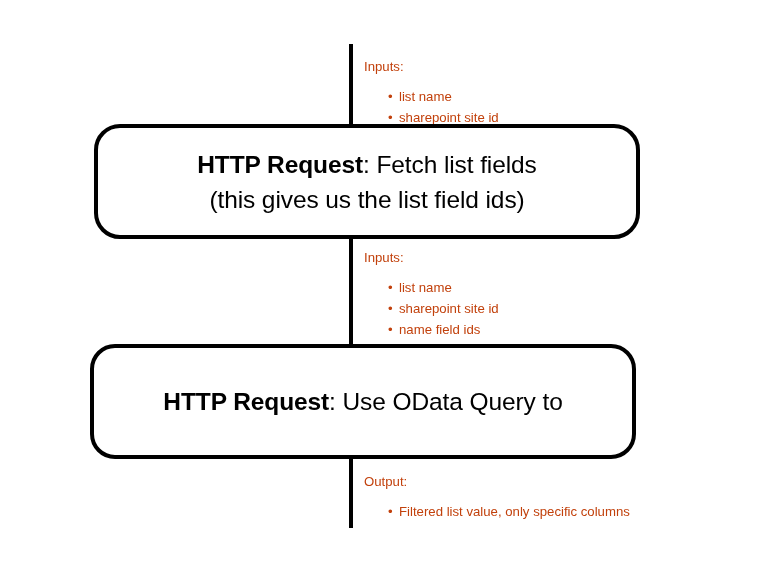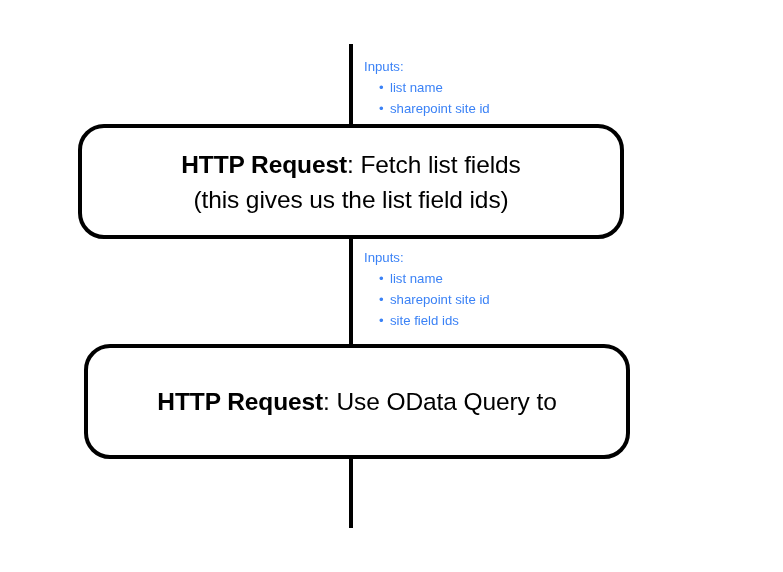--- a/index.html
+++ b/index.html
@@ -40,60 +40,61 @@
     box-sizing: border-box;
     background: #ffffff;
     border: 4px solid #000000;
     border-radius: 26px;
     display: flex;
     align-items: center;
     justify-content: center;
     text-align: center;
   }
   .node-1 {
-    left: 78px;
+    left: 94px;
     top: 124px;
     width: 546px;
     height: 115px;
   }
   .node-2 {
-    left: 84px;
+    left: 90px;
     top: 344px;
     width: 546px;
     height: 115px;
+    border-radius: 25px;
   }
   .node-text {
     font-size: 24.5px;
     line-height: 35px;
     letter-spacing: -0.1px;
     padding: 0 14px;
     font-weight: 400;
   }
   .node-text .strong {
     font-weight: 700;
   }
 
   
   .annot {
     position: absolute;
     left: 364px;
     font-size: 13.2px;
     line-height: 21px;
-    color: #3b82f6;
+    color: #c2410c;
   }
   .annot-inputs-1 { top: 56px; }
   .annot-inputs-2 { top: 247px; }
   .annot-output   { top: 471px; }
 
   .annot-label {
     display: block;
     white-space: nowrap;
   }
   .annot-list {
-    margin: 0;
+    margin: 9px;
     padding: 0 0 0 26px;
     list-style: none;
   }
   .annot-list li {
     position: relative;
     white-space: nowrap;
   }
   .annot-list li::before {
     content: "\2022";
     position: absolute;
@@ -123,24 +124,30 @@
       <span class="strong">HTTP Request</span><span>: Fetch list fields</span><br>
       <span>(this gives us the list field ids)</span>
     </div>
   </div>
 
   <div class="annot annot-inputs-2">
     <span class="annot-label">Inputs:</span>
     <ul class="annot-list">
       <li>list name</li>
       <li>sharepoint site id</li>
-      <li>site field ids</li>
+      <li>name field ids</li>
     </ul>
   </div>
 
   <div class="node node-2">
     <div class="node-text">
       <span class="strong">HTTP Request</span><span>: Use OData Query to</span><br>
     </div>
   </div>
 
+  <div class="annot annot-output">
+    <span class="annot-label">Output:</span>
+    <ul class="annot-list">
+      <li>Filtered list value, only specific columns</li>
+    </ul>
+  </div>
 
 </div>
 
 </body></html>

